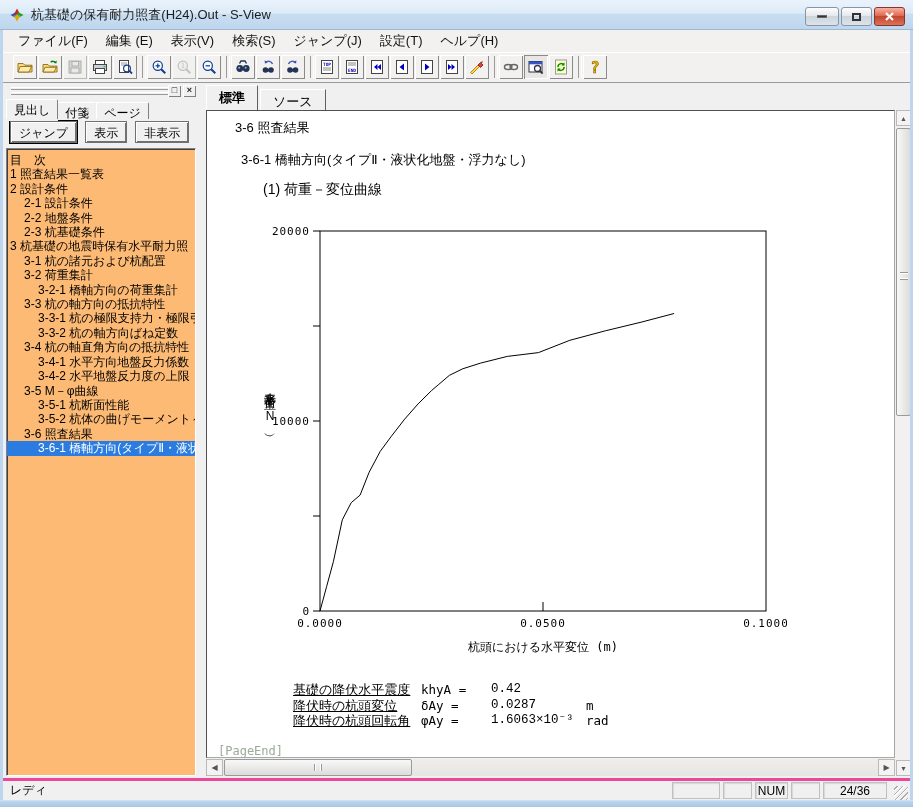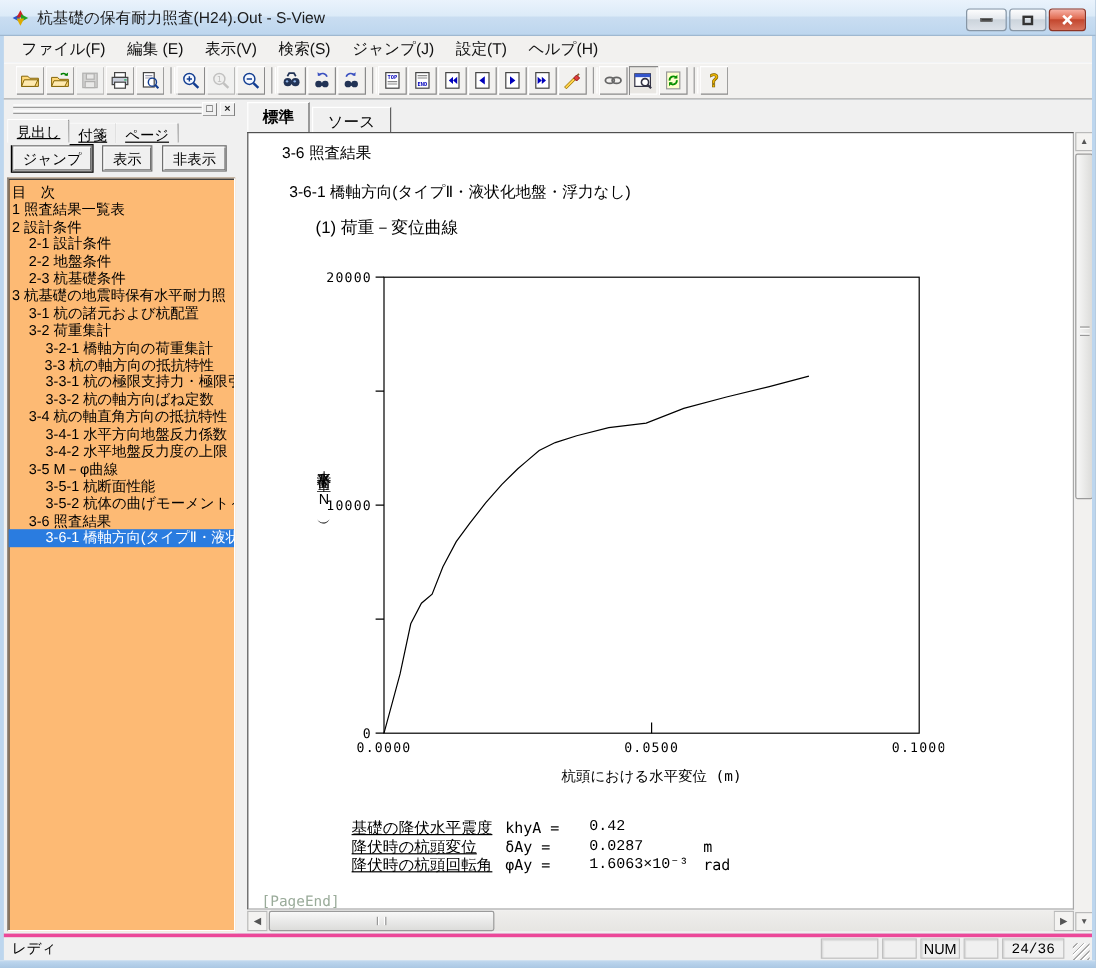--- a/index.html
+++ b/index.html
@@ -36,21 +36,21 @@
 
   
   .mainbg { position:absolute; left:3px; right:3px; top:83px; bottom:29px; background:#f0f0f0; }
 
   
   .leftpanel { position:absolute; left:4px; top:84px; width:194px; height:694px; background:#f0f0f0; }
   .dockbar { position:absolute; left:0; top:1px; width:194px; height:14px; }
   .grip { position:absolute; left:7px; width:158px; height:3px; border-top:1px solid #fff; border-bottom:1px solid #9a9a9a; }
   .dockbtn { position:absolute; width:13px; height:12px; top:0; background:#f0f0f0;
     box-shadow:inset 1px 1px 0 #fff, inset -1px -1px 0 #808080; font-size:9px; line-height:11px; text-align:center; color:#222; font-weight:bold; }
-  .ltabs { position:absolute; left:2px; top:15px; height:20px; display:flex; align-items:flex-end;text-decoration:underline; }
+  .ltabs { position:absolute; left:2px; top:15px; height:20px; display:flex; align-items:flex-end; }
   .ltab { padding:2px 7px 2px 7px; font-size:12px; background:#f0f0f0; border:1px solid #808080; border-bottom:none;
     border-top-color:#fff; border-left-color:#fff; border-top-right-radius:2px; margin-right:-1px; height:17px; }
   .ltab.active { height:20px; position:relative; z-index:2; box-shadow:0 2px 0 #f0f0f0; }
   .lbtns { position:absolute; left:6px; top:37px; height:23px; display:flex; gap:8px; }
   .pbtn { background:#f0f0f0; font-size:12px; padding:3px 8px; height:22px;
     box-shadow:inset 1px 1px 0 #fff, inset -1px -1px 0 #707070; border:1px solid #707070; }
   .pbtn.default { outline:1px solid #000; }
   .tree { position:absolute; left:2px; right:2px; top:64px; bottom:2px; background:#fdba74;
     border:1px solid #808080; border-right-color:#fff; border-bottom-color:#fff;
     box-shadow:inset 1px 1px 0 #404040; overflow:hidden; padding-top:4px; }
@@ -341,21 +341,21 @@
         <div class="treerow" style="padding-left: 3px;">目　次</div>
         <div class="treerow" style="padding-left: 3px;">1 照査結果一覧表</div>
         <div class="treerow" style="padding-left: 3px;">2 設計条件</div>
         <div class="treerow" style="padding-left: 17px;">2-1 設計条件</div>
         <div class="treerow" style="padding-left: 17px;">2-2 地盤条件</div>
         <div class="treerow" style="padding-left: 17px;">2-3 杭基礎条件</div>
         <div class="treerow" style="padding-left: 3px;">3 杭基礎の地震時保有水平耐力照</div>
         <div class="treerow" style="padding-left: 17px;">3-1 杭の諸元および杭配置</div>
         <div class="treerow" style="padding-left: 17px;">3-2 荷重集計</div>
         <div class="treerow" style="padding-left: 31px;">3-2-1 橋軸方向の荷重集計</div>
-        <div class="treerow" style="padding-left: 30px;">3-3 杭の軸方向の抵抗特性</div>
+        <div class="treerow" style="padding-left: 17px;">3-3 杭の軸方向の抵抗特性</div>
         <div class="treerow" style="padding-left: 31px;">3-3-1 杭の極限支持力・極限引</div>
         <div class="treerow" style="padding-left: 31px;">3-3-2 杭の軸方向ばね定数</div>
         <div class="treerow" style="padding-left: 17px;">3-4 杭の軸直角方向の抵抗特性</div>
         <div class="treerow" style="padding-left: 31px;">3-4-1 水平方向地盤反力係数</div>
         <div class="treerow" style="padding-left: 31px;">3-4-2 水平地盤反力度の上限</div>
         <div class="treerow" style="padding-left: 17px;">3-5 M－φ曲線</div>
         <div class="treerow" style="padding-left: 31px;">3-5-1 杭断面性能</div>
         <div class="treerow" style="padding-left: 31px;">3-5-2 杭体の曲げモーメント～</div>
         <div class="treerow" style="padding-left: 17px;">3-6 照査結果</div>
         <div class="treerow sel" style="padding-left: 31px;">3-6-1 橋軸方向(タイプⅡ・液状</div>
@@ -429,20 +429,20 @@
       </div>
     <div class="varrow vdown">▼</div>
   </div>
 
   <div class="statusbar">
     <span class="ready">レディ</span>
   <div class="pane" style="width: 48px;"></div>
       <div class="pane" style="width: 29px;"></div>
       <div class="pane" style="width: 33px;">NUM</div>
       <div class="pane" style="width: 29px;"></div>
-      <div class="pane" style="width: 52px; font-family: Liberation Mono, monospace;">24/36</div>
+      <div class="pane" style="width: 64px;">24/36</div>
       <div class="sizegrip"></div>
     </div>
 
   <div class="edge-l"></div>
   <div class="edge-r"></div>
   <div class="edge-b"></div>
 </div>
 
 </body></html>

